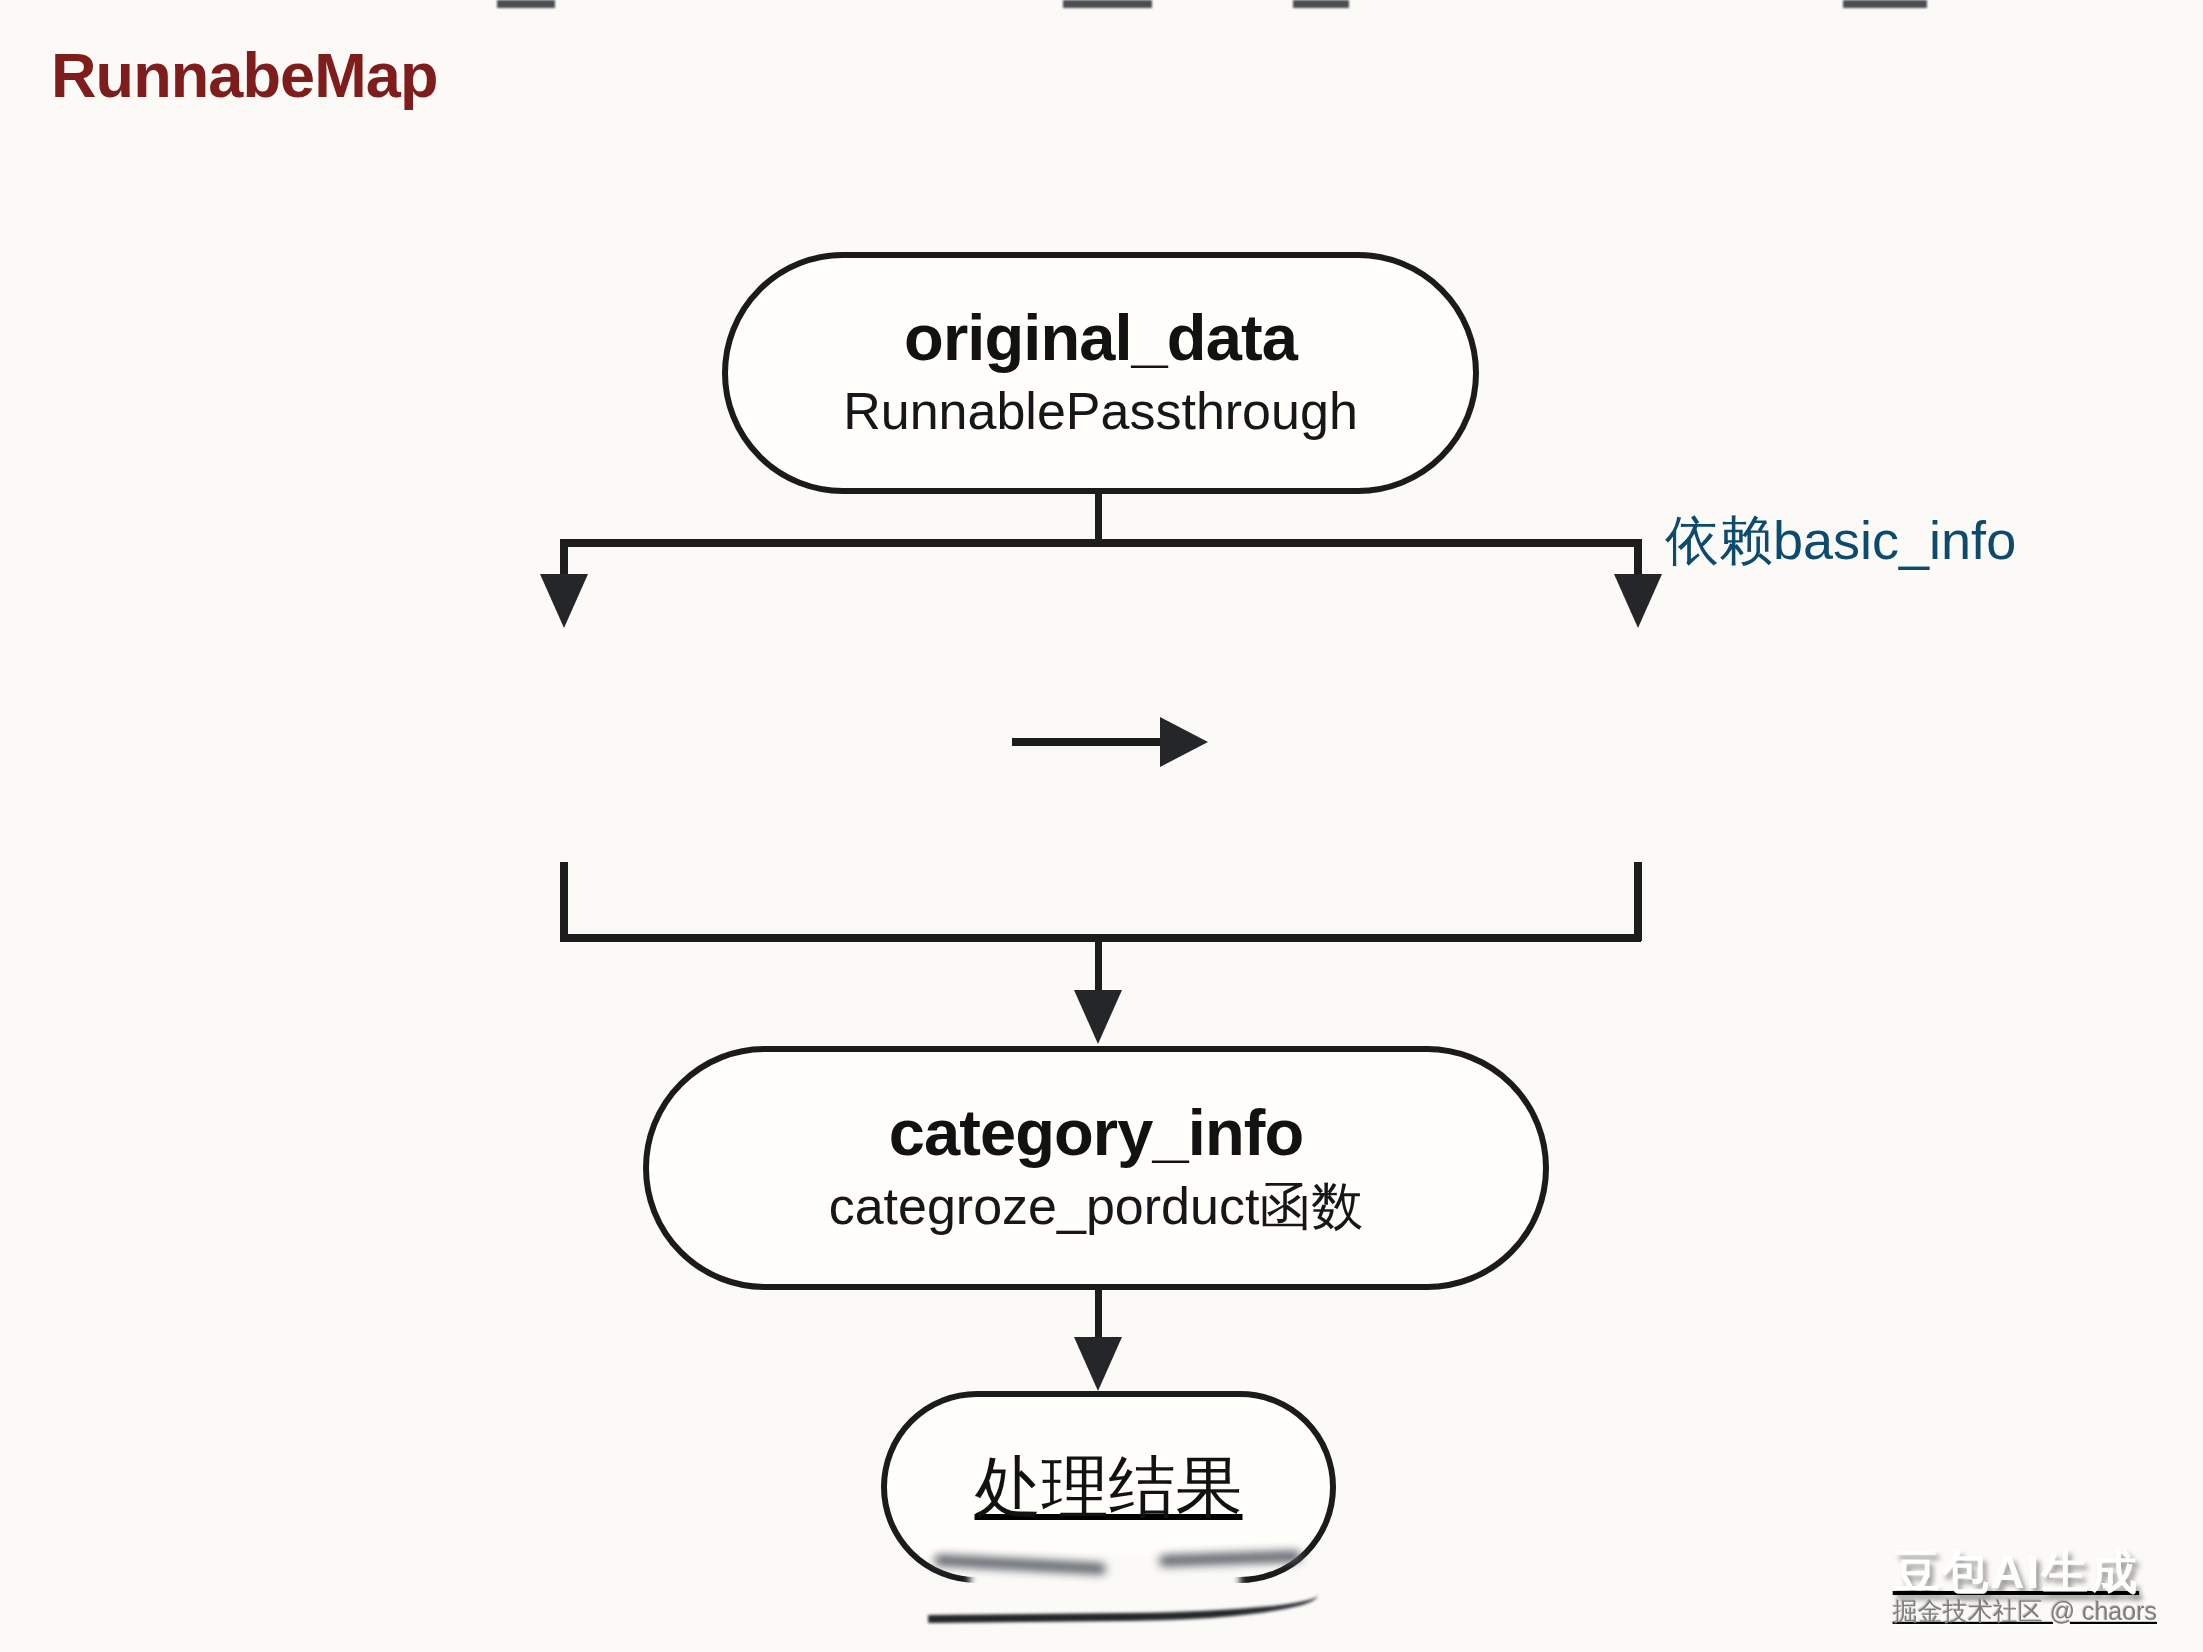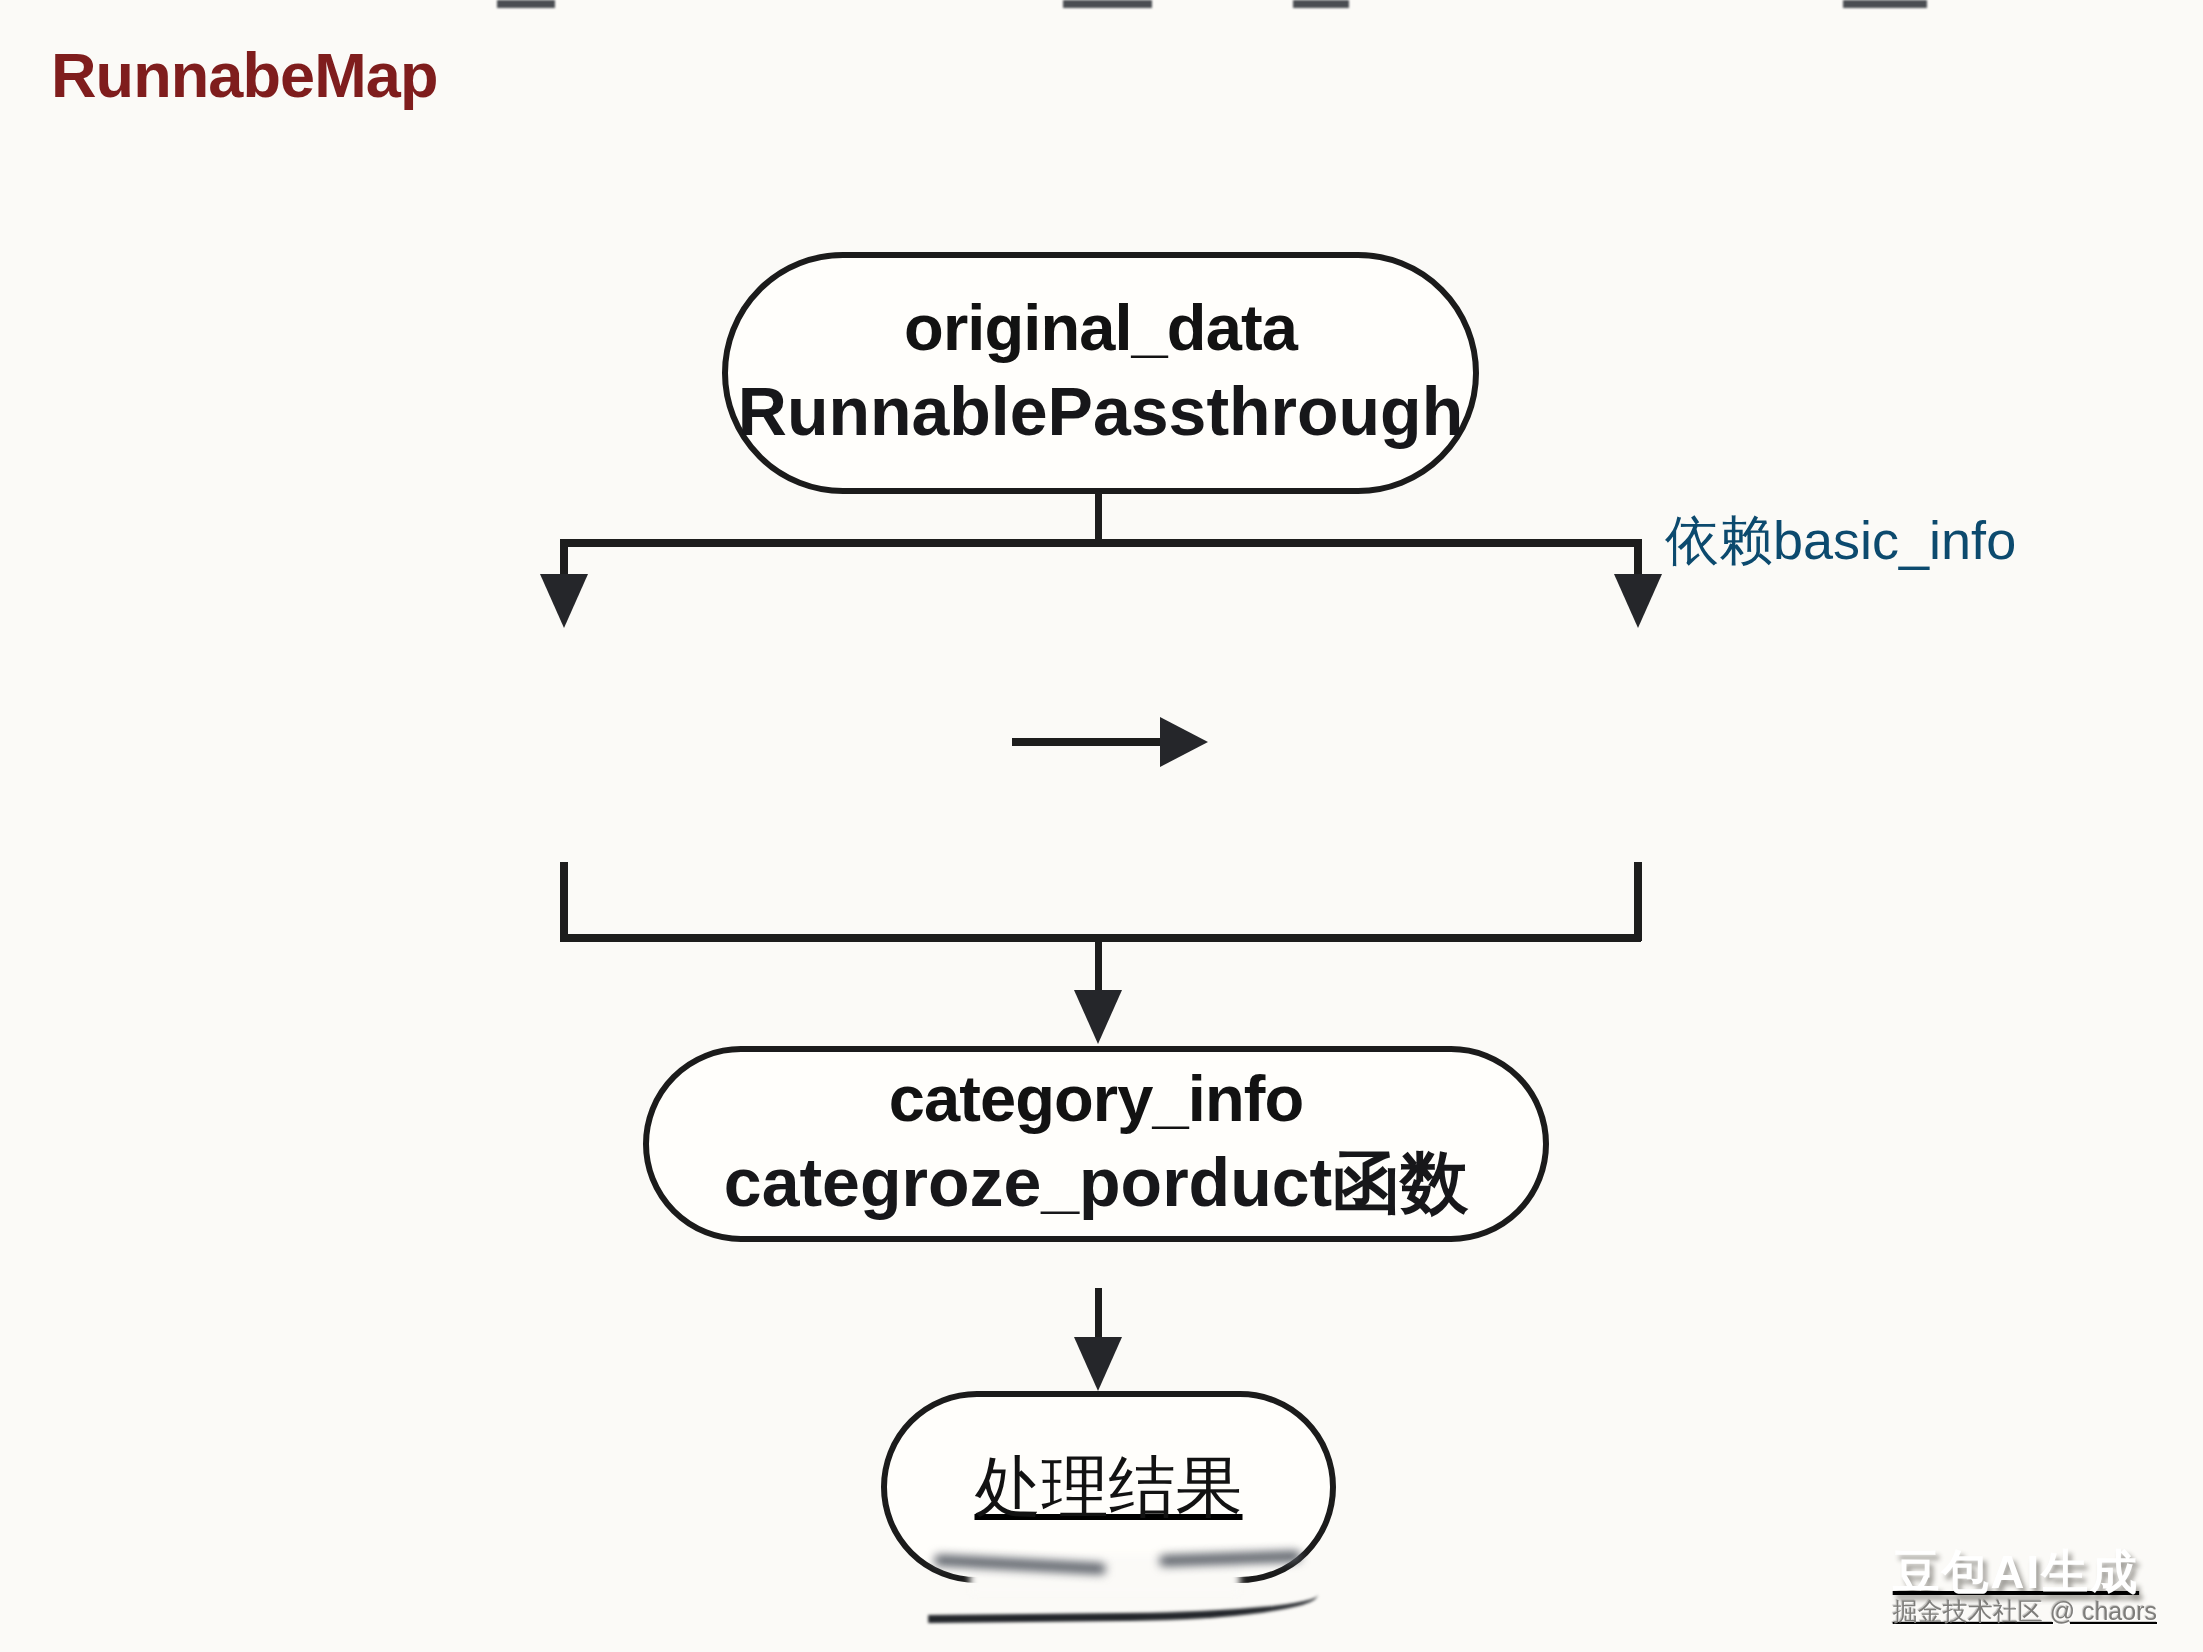--- a/index.html
+++ b/index.html
@@ -14,21 +14,21 @@
     position:absolute;left:51px;top:39px;
     font-size:63px;font-weight:bold;color:#7f1d1d;letter-spacing:-0.9px;
   }
   .node{
     position:absolute;box-sizing:border-box;
     border:6.5px solid #1b1b1b;background:#fffefb;
     display:flex;flex-direction:column;justify-content:center;align-items:center;
     text-align:center;
   }
   .node-title{font-size:65px;font-weight:bold;color:#121212;line-height:1.1;letter-spacing:-0.9px;}
-  .node-sub{font-size:68px;font-weight:bold;color:#17171a;line-height:1.25;margin-top:5.6px;}
+  .node-sub{font-size:52px;font-weight:normal;color:#17171a;line-height:1.25;margin-top:5.6px;}
   .node-single{font-size:67px;font-weight:normal;color:#121212;line-height:1.1;}
   .edge{position:absolute;background:#1d1d1d;}
   .arrow-down{
     position:absolute;width:0;height:0;
     border-left:24px solid transparent;border-right:24px solid transparent;
     border-top:54px solid #25262a;
   }
   .arrow-right{
     position:absolute;width:0;height:0;
     border-top:25px solid transparent;border-bottom:25px solid transparent;
@@ -74,21 +74,21 @@
 
   <div class="page-title">RunnabeMap</div>
 
   <div class="node" style="left:722px;top:252px;width:757px;height:242px;border-radius:121px;">
     <div class="node-title">original_data</div>
     <div class="node-sub">RunnablePassthrough</div>
   </div>
 
 
 
-  <div class="node" style="left:643px;top:1046px;width:906px;height:196px;border-radius:122px;">
+  <div class="node" style="left:643px;top:1046px;width:906px;height:244px;border-radius:122px;">
     <div class="node-title">category_info</div>
     <div class="node-sub">categroze_porduct函数</div>
   </div>
 
   <div class="node" style="left:881px;top:1391px;width:455px;height:192px;border-radius:96px;text-decoration:underline;">
     <div class="node-single">处理结果</div>
   </div>
 
   <div class="edge" style="left:1095px;top:492px;width:6.5px;height:51px;"></div>
 

